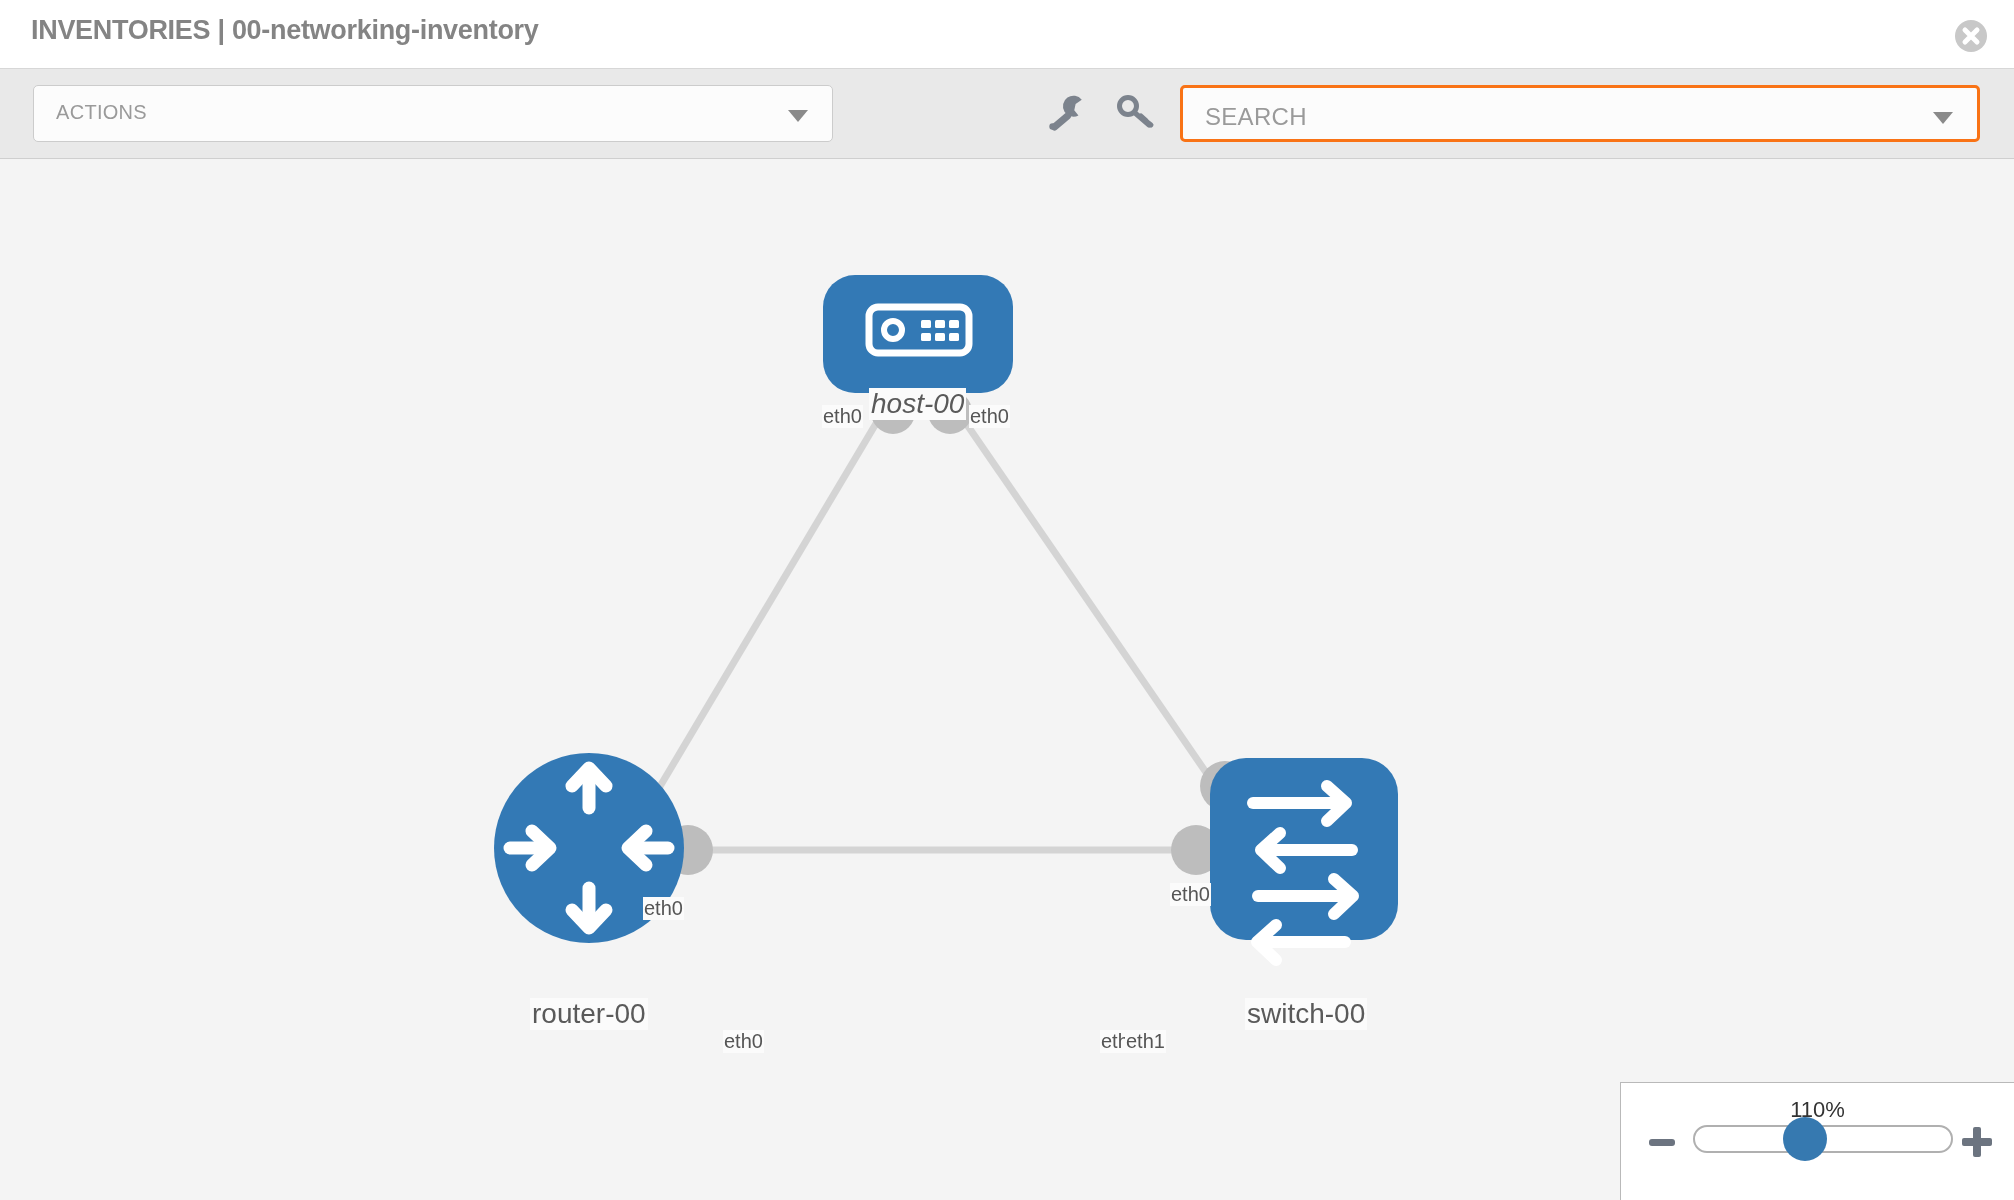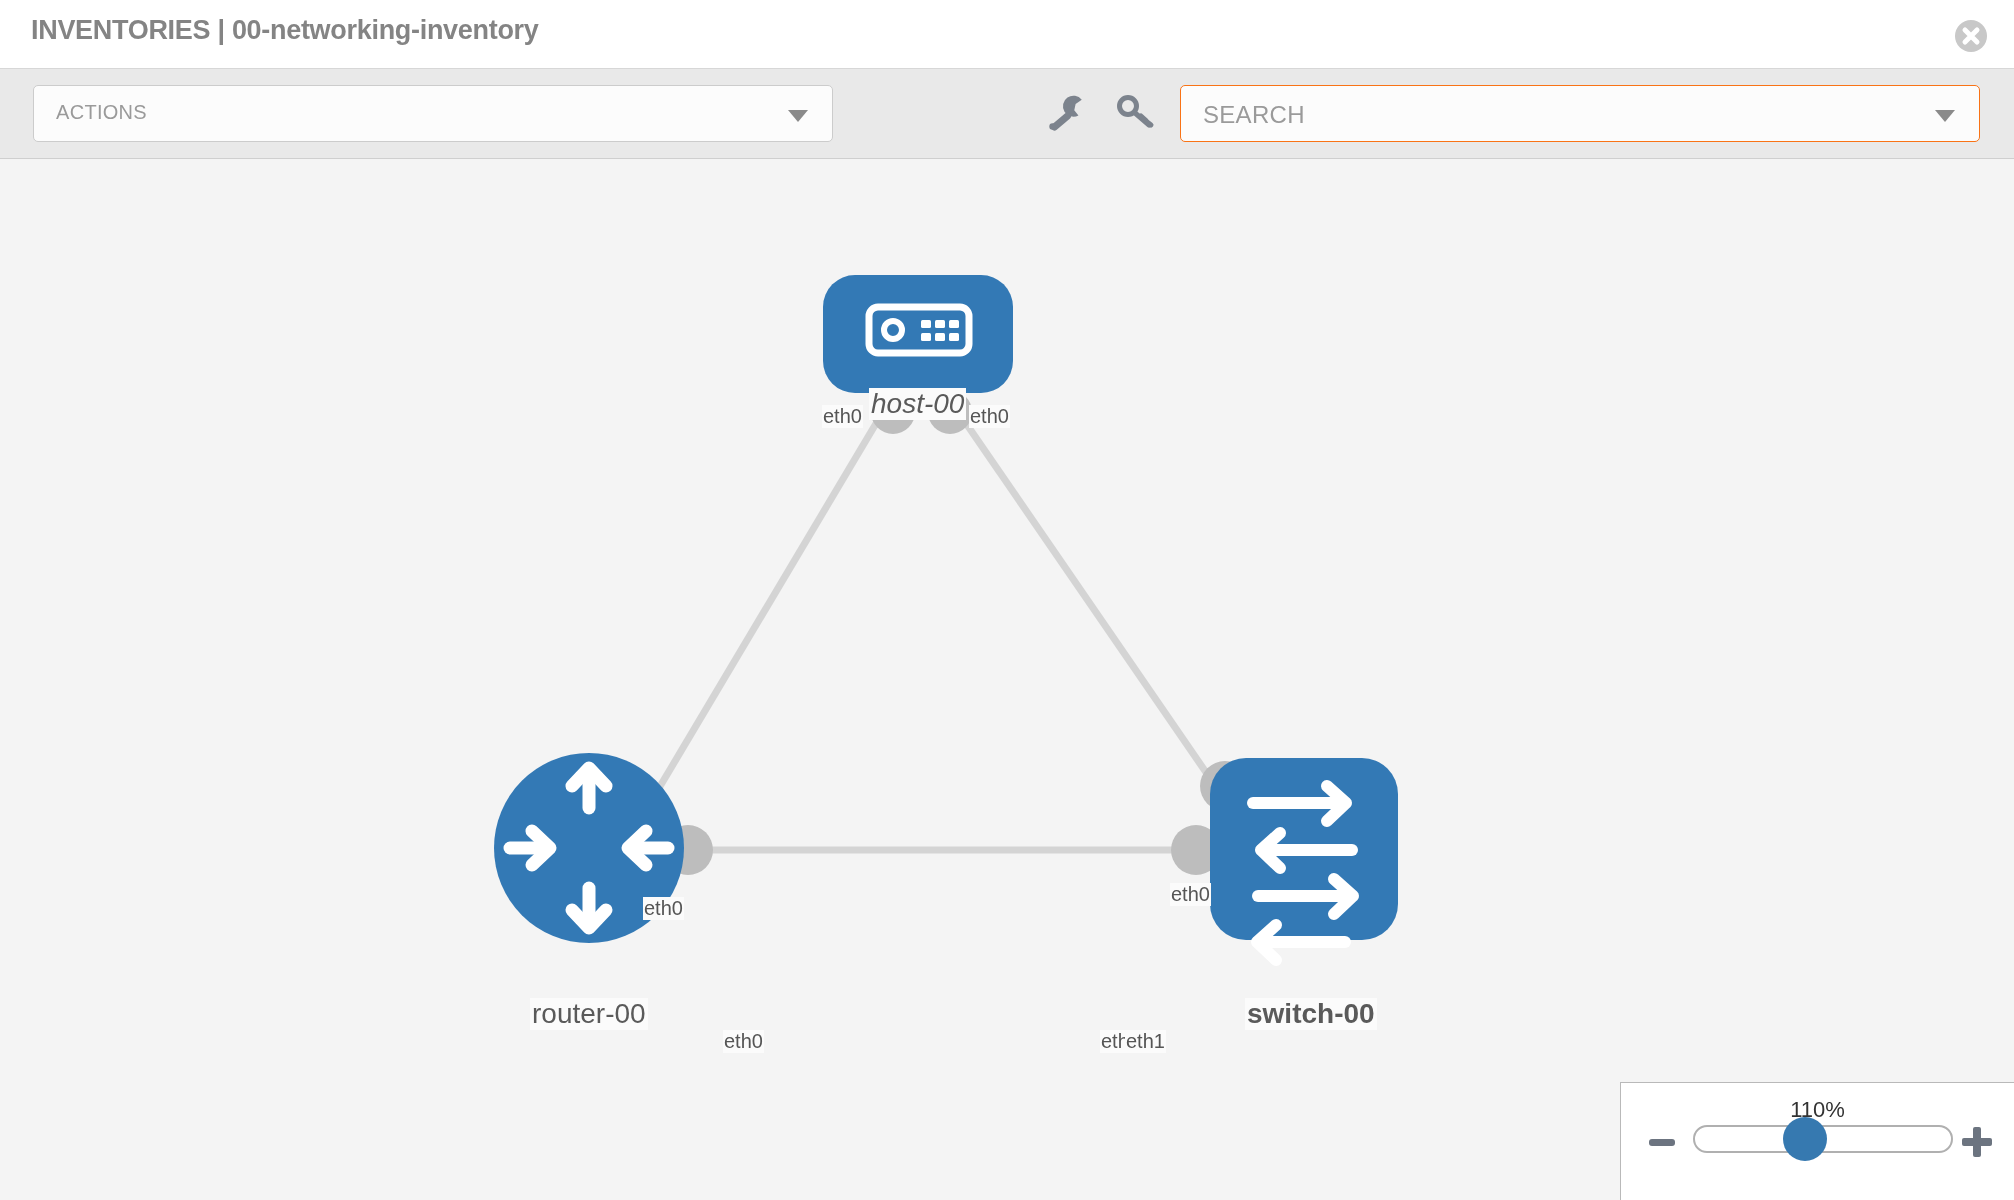--- a/index.html
+++ b/index.html
@@ -59,21 +59,21 @@
     border-right: 10px solid transparent;
     border-top: 12px solid #8a8a8a;
   }
   #wrench-icon-btn { position: absolute; left: 1043px; top: 90px; width: 46px; height: 46px; cursor: pointer; }
   #key-icon-btn    { position: absolute; left: 1112px; top: 90px; width: 46px; height: 46px; cursor: pointer; }
 
   #search-select {
     position: absolute; left: 1180px; top: 85px;
     width: 800px; height: 57px;
     background: #fcfcfc;
-    border: 1px solid #f97316;
+    border: 3px solid #f97316;
     border-radius: 5px;
     cursor: pointer;
   }
   #search-select .sel-label {
     position: absolute; left: 22px; top: 15px;
     font-size: 24px; color: #9a9a9a; letter-spacing: 0.3px;
   }
 
   
   #canvas {
@@ -264,21 +264,21 @@
     <div class="port-label" style="left:969px; top:245px;">eth0</div>
 
     <div class="port-label" style="left:643px; top:737px;">eth0</div>
     <div class="port-label" style="left:1170px; top:723px;">eth0</div>
 
     <div class="port-label" style="left:723px; top:870px;">eth0</div>
     <div class="port-label" style="left:1100px; top:870px;">eth</div>
     <div class="port-label" style="left:1125px; top:870px;">eth1</div>
 
     <div class="node-label" style="left:530px; top:838px;text-align:right;">router-00</div>
-    <div class="node-label" style="left:1245px; top:838px;font-weight:bold;">switch-00</div>
+    <div class="node-label" style="left:1245px; top:838px;">switch-00</div>
   </div>
 
   <div id="zoom-panel">
     <div id="zoom-level">110%</div>
     <div id="zoom-minus"></div>
     <div id="zoom-track"></div>
     <div id="zoom-thumb"></div>
     <div id="zoom-plus"></div>
   </div>
 

